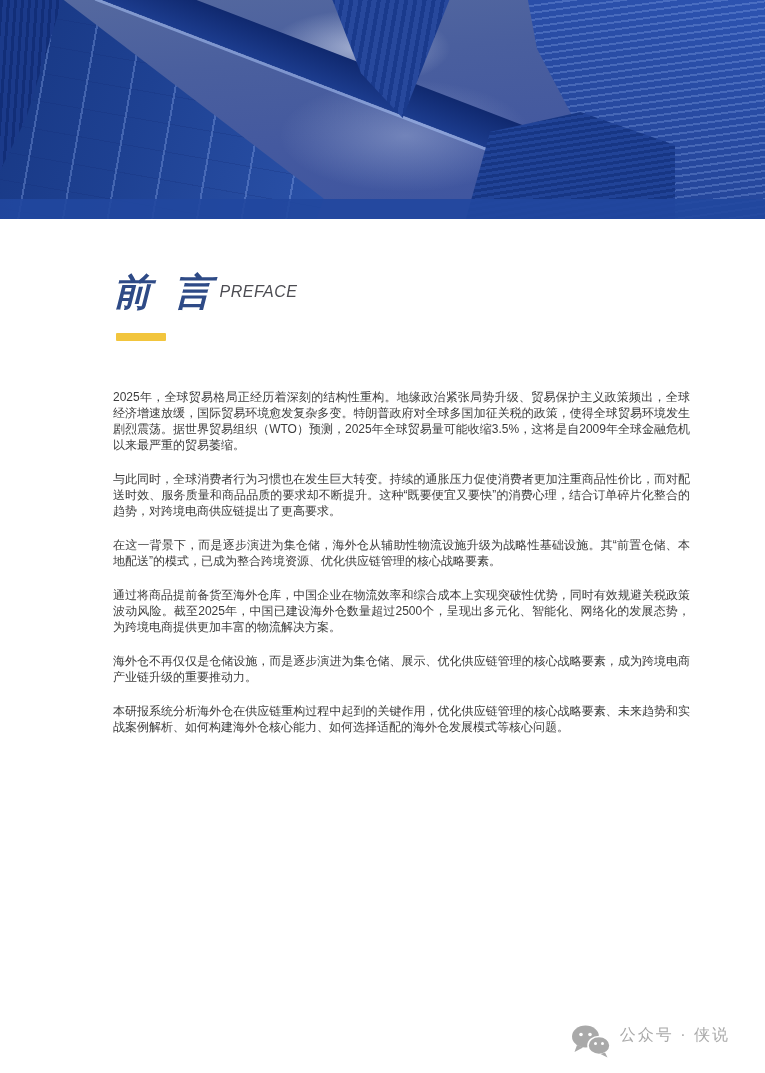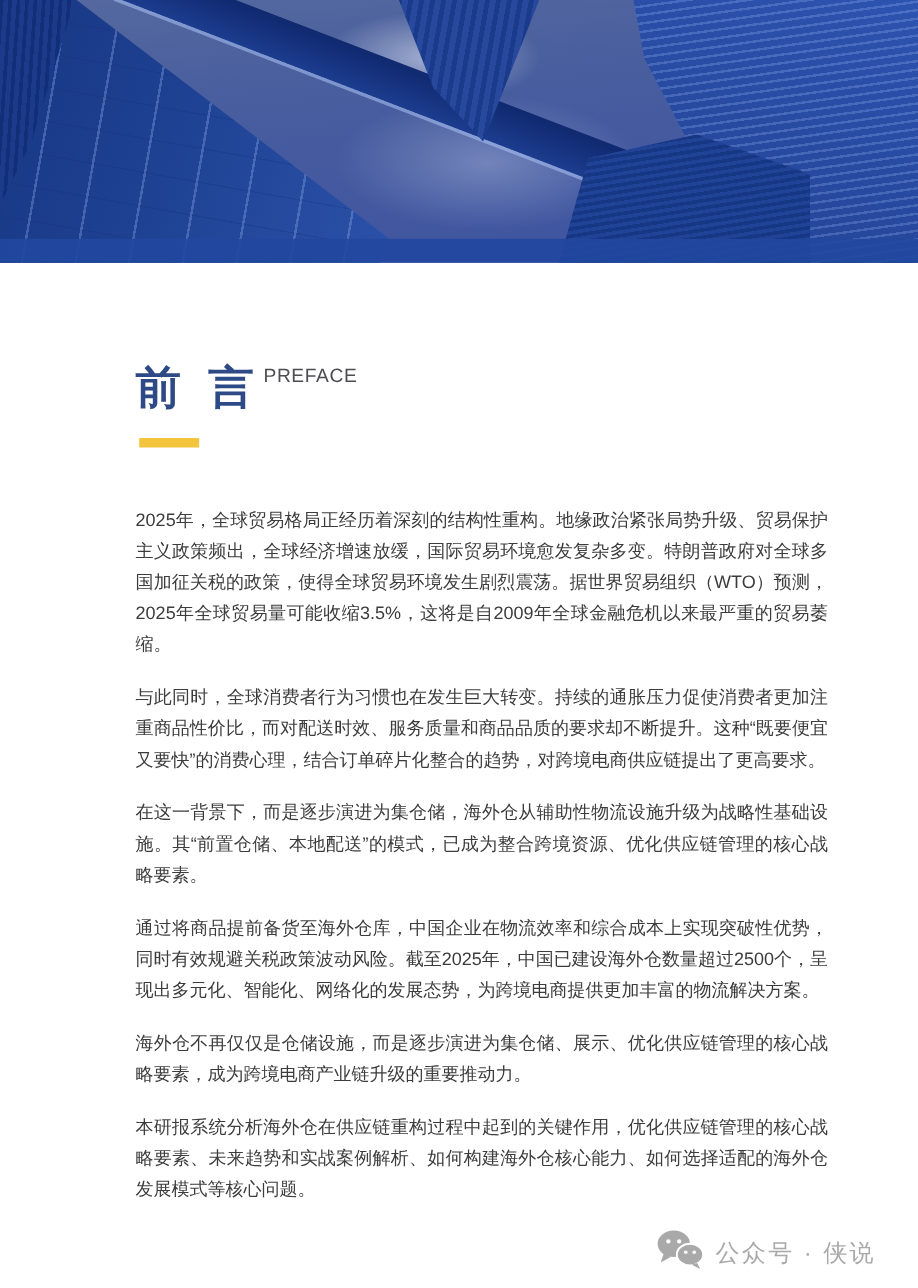--- a/index.html
+++ b/index.html
@@ -61,46 +61,46 @@
     background: repeating-linear-gradient(171deg, #173684 0 3px, #214397 3px 6px);
     clip-path: polygon(12% 18%, 55% 0, 100% 30%, 100% 100%, 0 100%);
   }
   .header-band {
     position: absolute; left: 0; bottom: 0; width: 100%; height: 20px;
     background: #21479f; opacity: .9;
   }
 
   
   .content { margin: 0 63px 0 113px; }
-  .title-row { display: flex; align-items: flex-start; margin-top: 86px; }
+  .title-row { display: flex; align-items: center; margin-top: 54px; font-style: italic; }
   .title-cn {
     font-size: 38px; line-height: 1; font-weight: 700;
     color: #2e4a86; letter-spacing: 6px;
   }
   .title-en {
     font-size: 16px; color: #4c4c52; letter-spacing: .5px; margin-left: 2px;
   }
   .underline {
     width: 50px; height: 8px; background: #f2c53d;
     margin-top: 22px; margin-left: 3px; border-radius: 1px;
   }
   .paragraphs { margin-top: 48px; }
   .paragraphs p {
     margin: 0 12px 18px 0;
-    font-size: 15px;
-    line-height: 26px;
+    font-size: 12px;
+    line-height: 16px;
     color: #3c3c3c;
     text-align: justify;
   }
 
   
   .watermark {
     position: absolute; right: 35px; bottom: 15px;
-    display: flex; align-items: flex-end; gap: 9px;
-    color: #a9a9a9; font-size: 20px; letter-spacing: 2px;
+    display: flex; align-items: flex-start; gap: 9px;
+    color: #a9a9a9; font-size: 16px; letter-spacing: 2px;
   }
   .watermark svg { display: block; }
 </style>
 </head>
 <body>
 
 <div class="page">
 
   <div class="header">
     <div class="b-left"></div>

